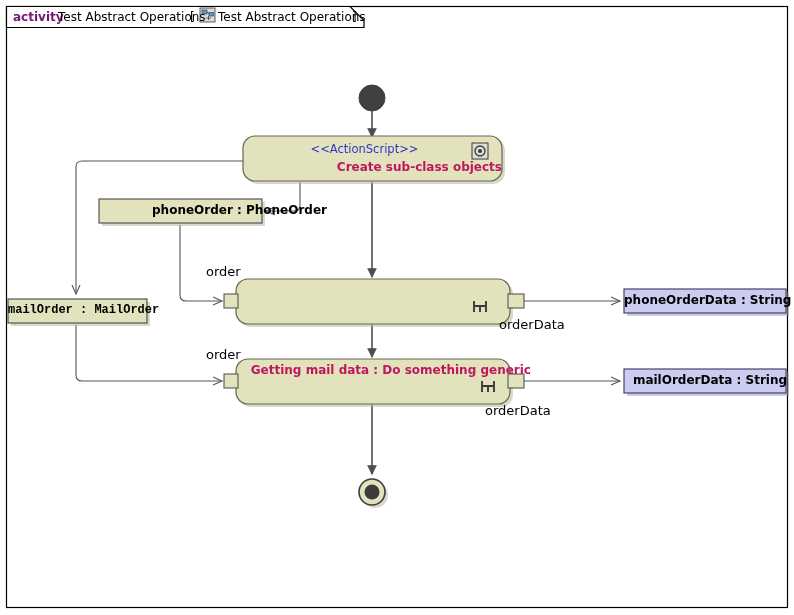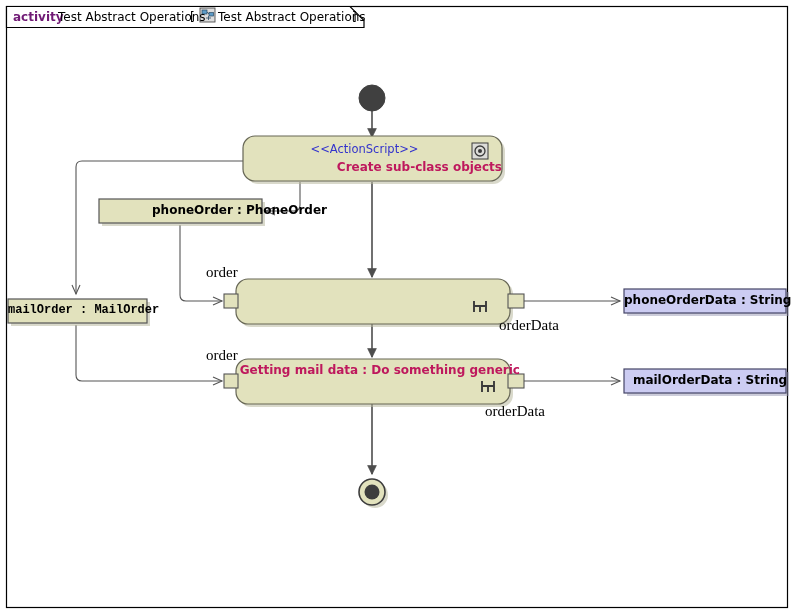--- a/index.html
+++ b/index.html
@@ -53,23 +53,22 @@
     color: #be185d;
     text-align: right;
   }
   .obj-text {
     font-size: 12px;
     font-weight: bold;
     color: #000;
     text-align: center;
   }
   .pin-label {
-    font-size: 15px;
+    font-size: 13px;
     color: #000;
-    font-family: Liberation Serif, serif;
   }
 </style>
 </head>
 <body>
 
 <div id="canvas">
 
   <svg class="layer" viewBox="0 0 794 615">
     <defs>
       <marker id="openArrow" markerWidth="12" markerHeight="12" refX="10" refY="5" orient="auto" markerUnits="userSpaceOnUse">
@@ -210,21 +209,21 @@
   <div class="lbl stereotype" style="left:235px; top:144px; width:259px;">&lt;&lt;ActionScript&gt;&gt;</div>
   <div class="lbl node-title" style="left:243px; top:161px; width:259px;">Create sub-class objects</div>
 
   <div class="lbl obj-text" style="left:104px; top:204px; width:163px;margin-left:48px;">phoneOrder : PhoneOrder</div>
 
   <div class="lbl obj-text" style="left:8px; top:304px; width:139px;font-family:Liberation Mono, monospace;">mailOrder : MailOrder</div>
 
   <div class="lbl pin-label" style="left:206px; top:265px;">order</div>
   <div class="lbl pin-label" style="left:499px; top:318px;">orderData</div>
 
-  <div class="lbl node-title" style="left:236px; top:364px; width:284px;">Getting mail data : Do something generic</div>
+  <div class="lbl node-title" style="left:236px; top:364px; width:284px;padding-left:11px;">Getting mail data : Do something generic</div>
   <div class="lbl pin-label" style="left:206px; top:348px;">order</div>
   <div class="lbl pin-label" style="left:485px; top:404px;">orderData</div>
 
   <div class="lbl obj-text" style="left:624px; top:294px; width:162px;">phoneOrderData : String</div>
 
   <div class="lbl obj-text" style="left:624px; top:374px; width:172px;">mailOrderData : String</div>
 
 </div>
 
 </body></html>

